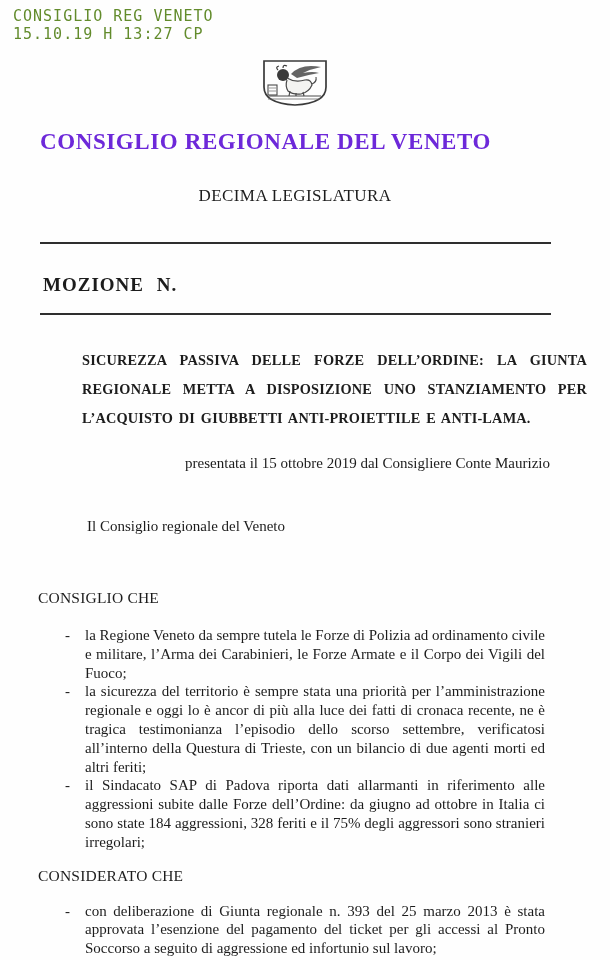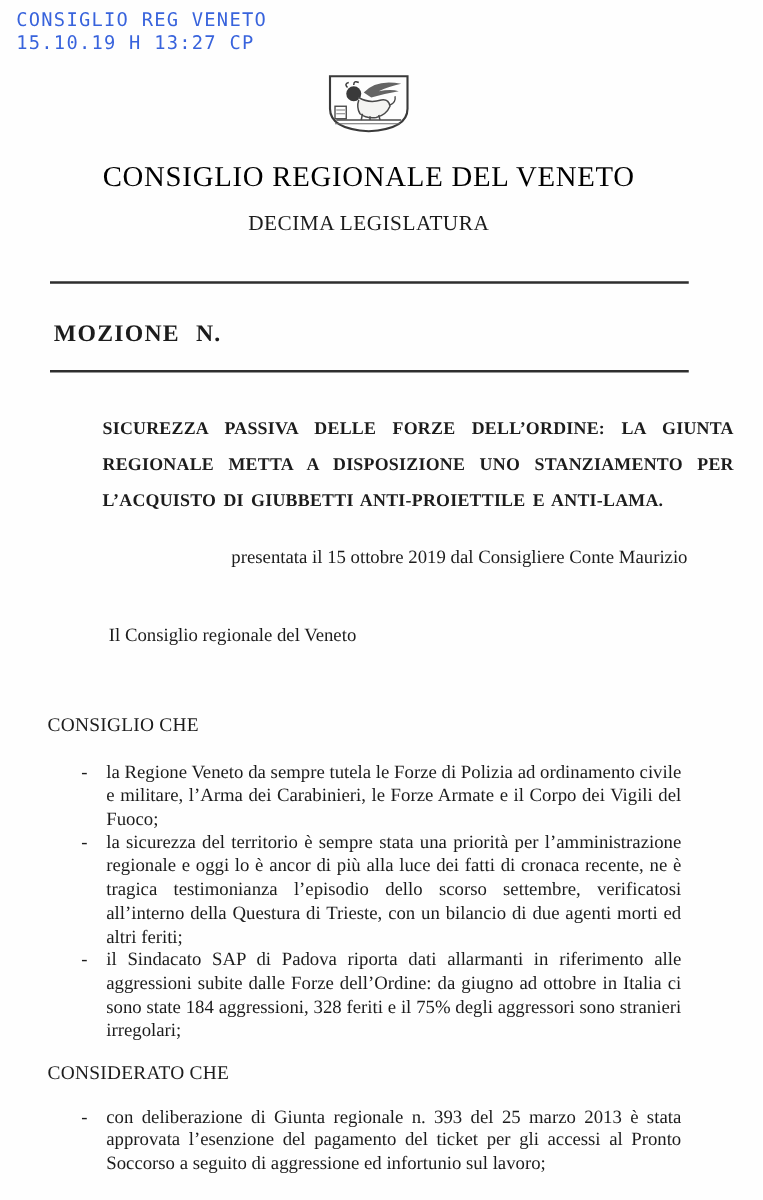--- a/index.html
+++ b/index.html
@@ -20,43 +20,43 @@
   }
   
   .stamp {
     position: absolute;
     top: 7px;
     left: 13px;
     font-family: "DejaVu Sans Mono", monospace;
     font-size: 15px;
     line-height: 18px;
     letter-spacing: 1px;
-    color: #1d4ed8;
+    color: #4d7c0f;
     opacity: 0.88;
     white-space: nowrap;
   }
   
   .emblem-wrap {
     margin-top: 58px;
     text-align: center;
     height: 50px;
   }
   .emblem-wrap svg { display: inline-block; }
   
   .doc-title {
     margin: 20px 0 0 0;
-    text-align: center;
+    text-align: left;
     font-size: 23px;
-    font-weight: normal;
+    font-weight: bold;
     letter-spacing: 0.6px;
     line-height: 28px;
-    color: #000000;
+    color: #6d28d9;
   }
   .doc-subtitle {
-    margin-top: 13px;
+    margin-top: 30px;
     text-align: center;
     font-size: 17px;
     letter-spacing: 0.4px;
     line-height: 20px;
   }
   
   .rule {
     border: none;
     height: 2px;
     background: #2e2e2e;

